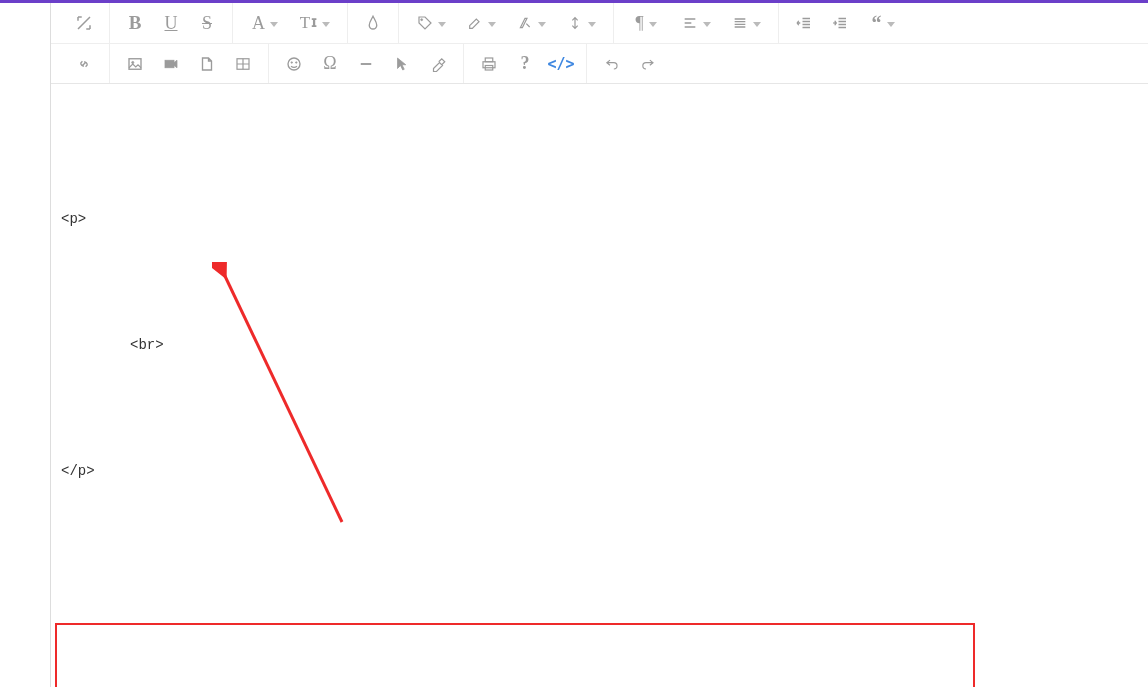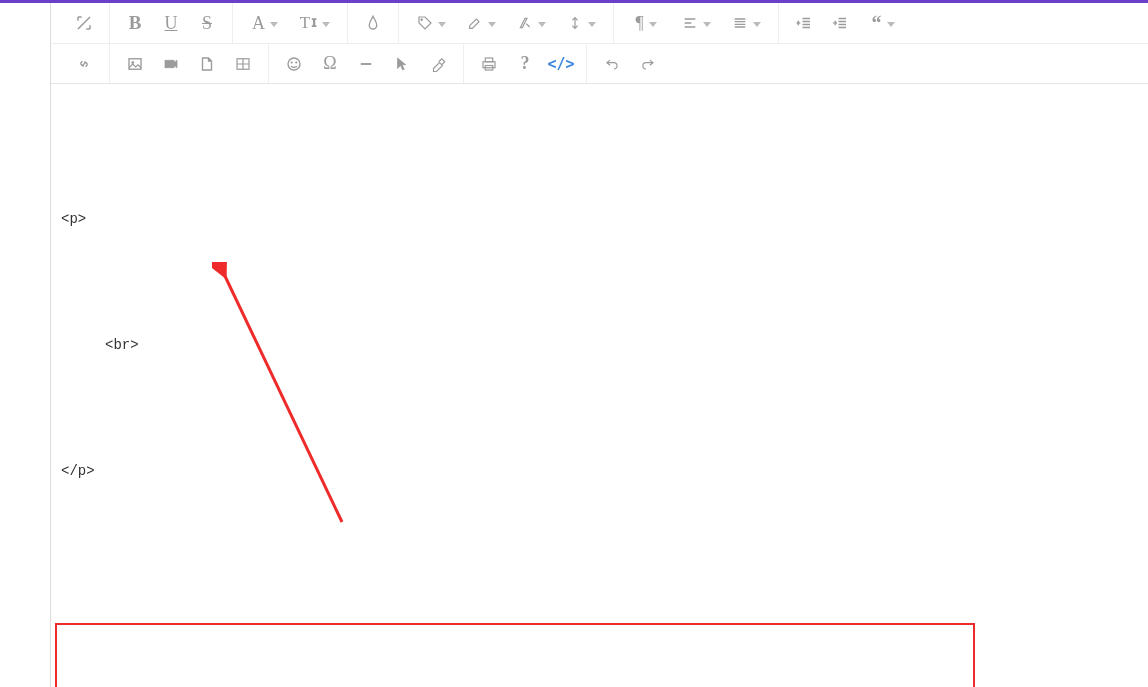--- a/index.html
+++ b/index.html
@@ -99,21 +99,21 @@
     position: relative;
     white-space: pre;
   }
   .code-block {
     margin: 0 0 18px 0;
   }
   .code-line {
     min-height: 21px;
   }
   .indent {
-    margin-left: 44px;
+    margin-left: 69px;
   }
   .highlight-box {
     border: 2px solid #ee2a2a;
     padding: 22px 8px;
     margin: 18px 0px 28px -6px;
     width: 920px;
   }
   .arrow-svg {
     position: absolute;
     left: 161px;

